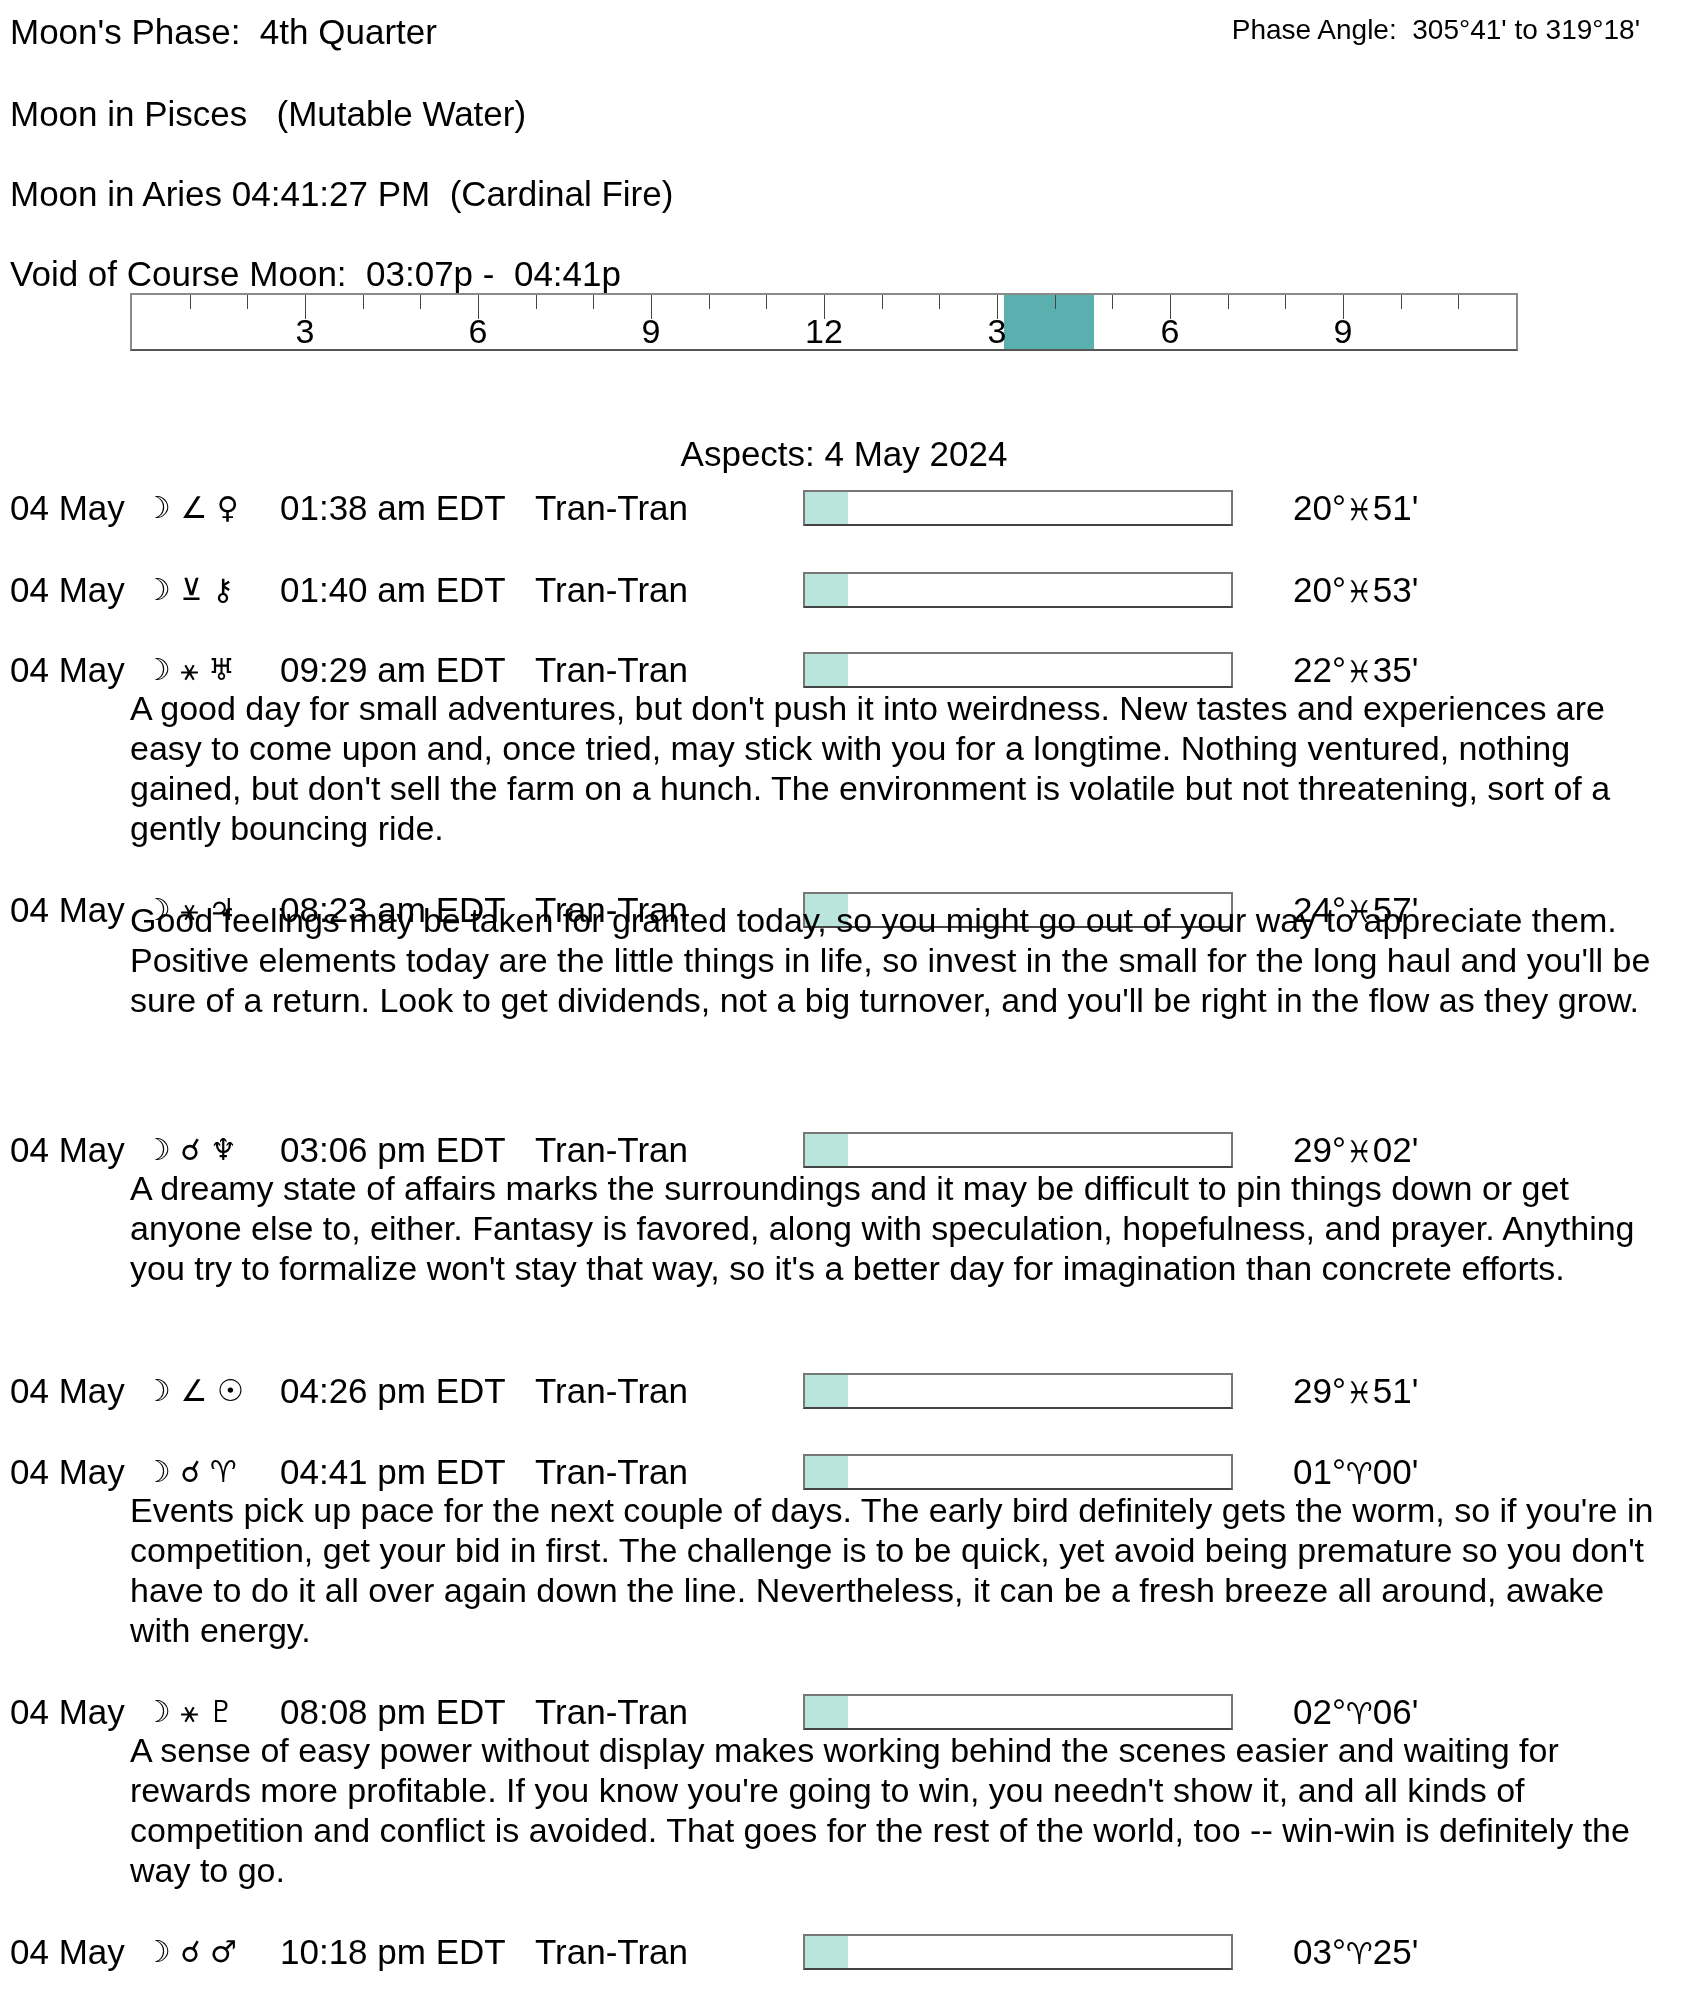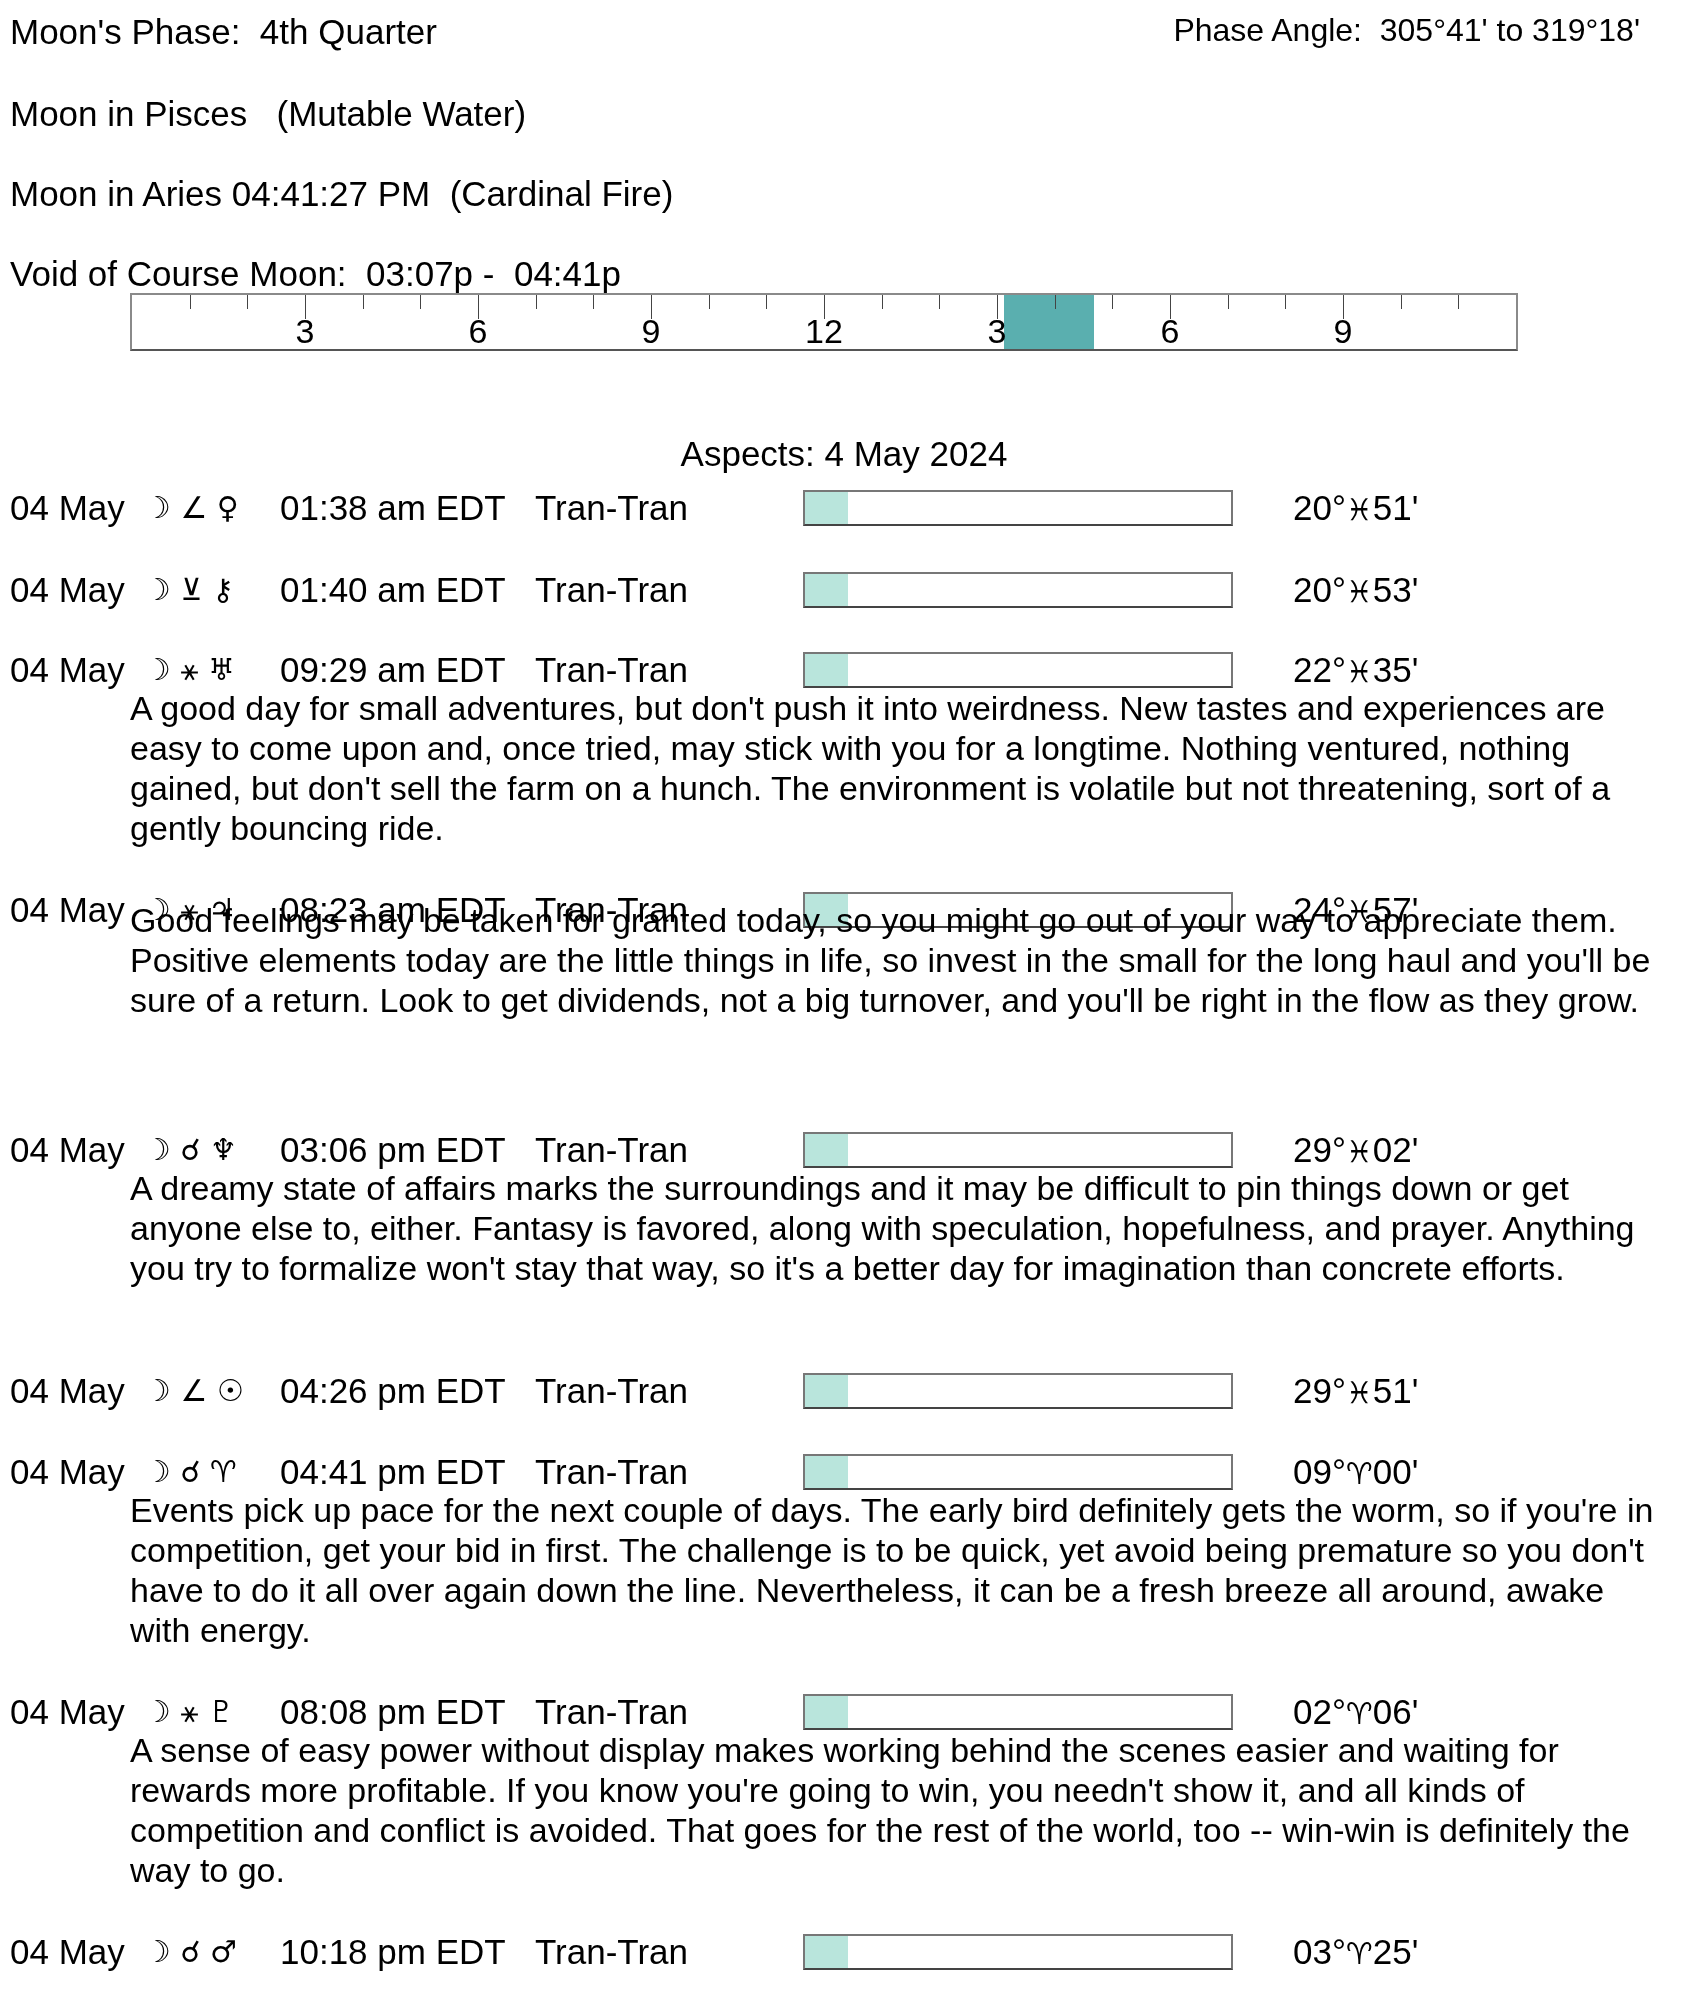--- a/index.html
+++ b/index.html
@@ -1,20 +1,20 @@
 <!DOCTYPE html>
 <html><head>
 <meta charset="utf-8">
 <style>
   html, body { margin:0; padding:0; background:#ffffff; }
   body { width:1688px; height:1994px; position:relative; overflow:hidden;
          font-family:"Liberation Sans", sans-serif; color:#000; }
   .abs { position:absolute; white-space:pre; }
   .hdr { font-size:35px; line-height:40px; left:10px; }
-  #phase-angle { font-size:32px; line-height:32px; right:48px; top:14px; }
+  #phase-angle { font-size:28px; line-height:32px; right:48px; top:14px; }
   #timeline { position:absolute; left:130px; top:293px; width:1388px; height:58px;
               border:2px solid #8a8a8a; border-bottom-color:#555; background:#fff; box-sizing:border-box; }
   #timeline .fill { position:absolute; top:0; bottom:0; background:#5aafaf; }
   #timeline .tick { position:absolute; top:0; width:1px; background:#444; }
   #timeline .lbl { position:absolute; top:18px; font-size:34px; line-height:36px; transform:translateX(-50%); }
   #aspects-title { font-size:35px; line-height:40px; left:0; width:1688px; text-align:center; top:434px; }
   .row { position:absolute; left:10px; height:44px; font-size:35px; line-height:44px; }
   .row .date { position:absolute; left:0; white-space:pre; }
   .row .glyphs { position:absolute; left:134px; white-space:pre; font-family:"DejaVu Sans", sans-serif; font-size:30px; }
   .row .time { position:absolute; left:270px; white-space:pre; }
@@ -136,21 +136,21 @@
       <span class="deg"><span>29°</span><span class="sign">♓</span><span>51'</span></span>
     </div>
     <div class="row" style="top: 1450px; width: 1660px;">
       <span class="date">04 May</span>
       <span class="glyphs">☽ ☌ ♈</span>
       <span class="time">04:41 pm EDT</span>
       <span class="kind">Tran-Tran</span>
       <span class="bar">
         <span class="barfill" style="width: 10%; background: rgb(185, 229, 220);"></span>
       </span>
-      <span class="deg"><span>09°</span><span class="sign">♈</span><span>00'</span></span>
+      <span class="deg"><span>01°</span><span class="sign">♈</span><span>00'</span></span>
     </div>
     <div class="para" style="top: 1490px;">Events pick up pace for the next couple of days. The early bird definitely gets the worm, so if you're in competition, get your bid in first. The challenge is to be quick, yet avoid being premature so you don't have to do it all over again down the line. Nevertheless, it can be a fresh breeze all around, awake with energy.</div>
     <div class="row" style="top: 1690px; width: 1660px;">
       <span class="date">04 May</span>
       <span class="glyphs">☽ ⚹ ♇</span>
       <span class="time">08:08 pm EDT</span>
       <span class="kind">Tran-Tran</span>
       <span class="bar">
         <span class="barfill" style="width: 10%; background: rgb(185, 229, 220);"></span>
       </span>

